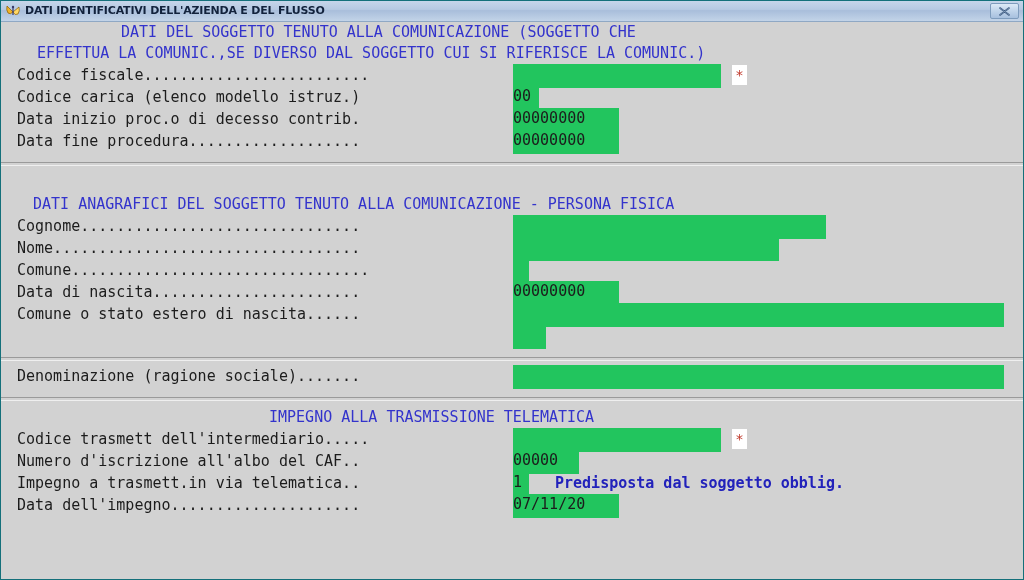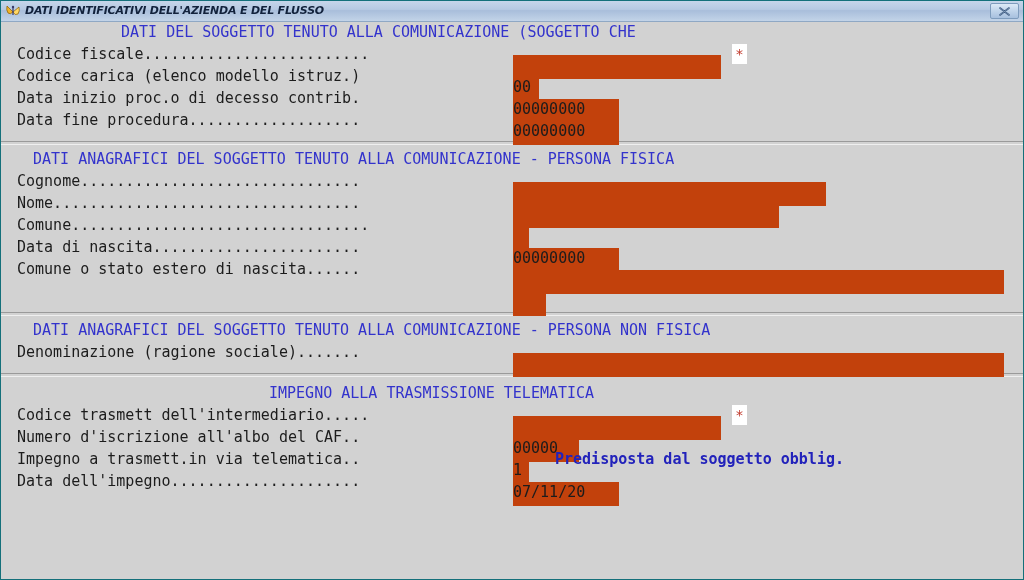--- a/index.html
+++ b/index.html
@@ -30,21 +30,20 @@
   .titlebar {
     position: relative;
     height: 36px;
     flex: 0 0 20px;
     background: linear-gradient(to bottom, #c6d6ea 0%, #b6c9e2 42%, #a9bedb 48%, #c3d4e8 100%);
     border-bottom: 1px solid #8fa8c4;
     display: flex;
     align-items: center;
     padding: 0 2px;
     box-sizing: border-box;
-    font-style: italic;
   }
   .title-icon {
     width: 16px;
     height: 16px;
     margin: 0 4px 0 2px;
     position: relative;
     flex: 0 0 16px;
   }
   .title-icon svg { display: block; }
   .title-text {
@@ -97,43 +96,43 @@
   .section-title {
     color: #3333cc;
     font-family: "DejaVu Sans Mono", monospace;
     font-size: 15px;
     line-height: 21px;
     white-space: pre;
     letter-spacing: 0px;
   }
   .section-title.idt1 { padding-left: 120px; }
   .section-title.idt2 { padding-left: 36px; }
-  .section-title.idt3 { padding-left: 32px; }
+  .section-title.idt3 { padding-left: 32px; margin-top: 24px; }
   .section-title.idt4 { padding-left: 268px; }
 
   .row {
     position: relative;
     height: 22px;
     white-space: nowrap;
   }
   .label {
     position: absolute;
     left: 16px;
     top: 0;
     font-family: "DejaVu Sans Mono", monospace;
     font-size: 15px;
     line-height: 22px;
     color: #1c1c1c;
     white-space: pre;
   }
   .field {
     position: absolute;
-    top: 12px;
+    top: 0;
     height: 24px;
-    background: #c2410c;
+    background: #22c55e;
     font-family: "DejaVu Sans Mono", monospace;
     font-size: 15px;
     line-height: 20px;
     color: #1c1c1c;
     white-space: pre;
     overflow: hidden;
     box-sizing: border-box;
   }
   .asterisk {
     position: absolute;
@@ -180,20 +179,21 @@
         <path d="M1 1 L10 8 M10 1 L1 8" stroke="#3d5a80" stroke-width="1.6" stroke-linecap="round"></path>
         <path d="M1 1 L10 8 M10 1 L1 8" stroke="#8fa8c4" stroke-width="0.6" stroke-linecap="round"></path>
       </svg>
     </span>
   </div>
 
   <div class="client">
 
     <div class="panel">
       <div class="section-title idt1">DATI DEL SOGGETTO TENUTO ALLA COMUNICAZIONE (SOGGETTO CHE</div>
+      <div class="section-title idt2">EFFETTUA LA COMUNIC.,SE DIVERSO DAL SOGGETTO CUI SI RIFERISCE LA COMUNIC.)</div>
 
       <div class="row">
         <span class="label">Codice fiscale.........................</span>
         <span class="field" style="left:512px;width:208px;"></span>
         <span class="asterisk" style="left:731px;">*</span>
       </div>
 
       <div class="row">
         <span class="label">Codice carica (elenco modello istruz.)</span>
         <span class="field" style="left:512px;width:26px;">00</span>
@@ -247,21 +247,20 @@
         <span class="field" style="left:512px;width:33px;"></span>
       </div>
 
       <div style="height:10px"></div>
     </div>
 
     <div class="panel-divider"></div>
 
     <div class="panel">
       <div style="height:4px"></div>
-      <div class="section-title idt3">DATI ANAGRAFICI DEL SOGGETTO TENUTO ALLA COMUNICAZIONE - PERSONA NON FISICA</div>
 
       <div class="row">
         <span class="label">Denominazione (ragione sociale).......</span>
         <span class="field" style="left:512px;width:491px;"></span>
       </div>
 
       <div style="height:10px"></div>
     </div>
 
     <div class="panel-divider"></div>

